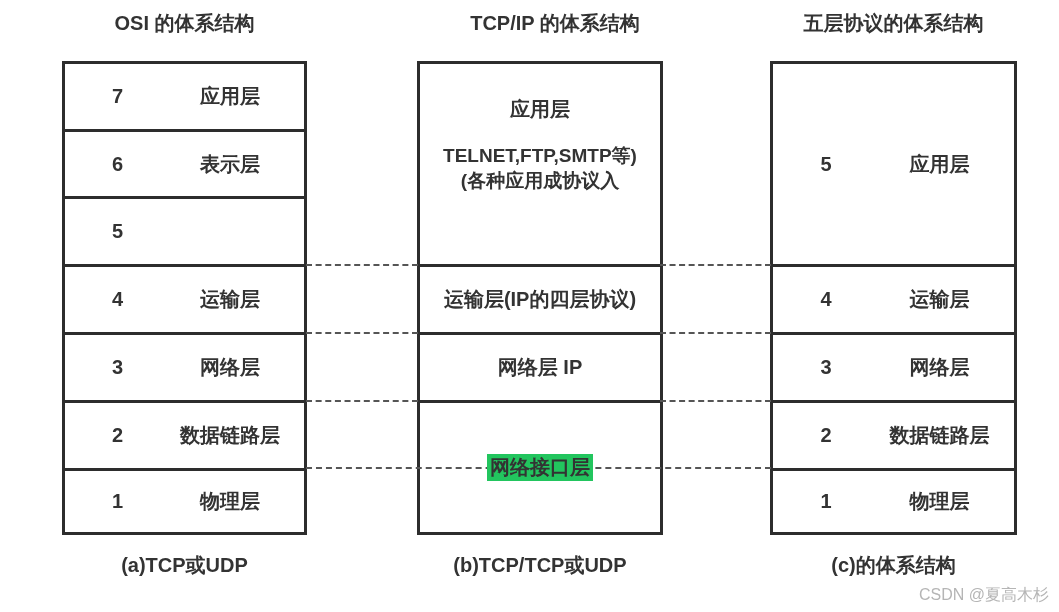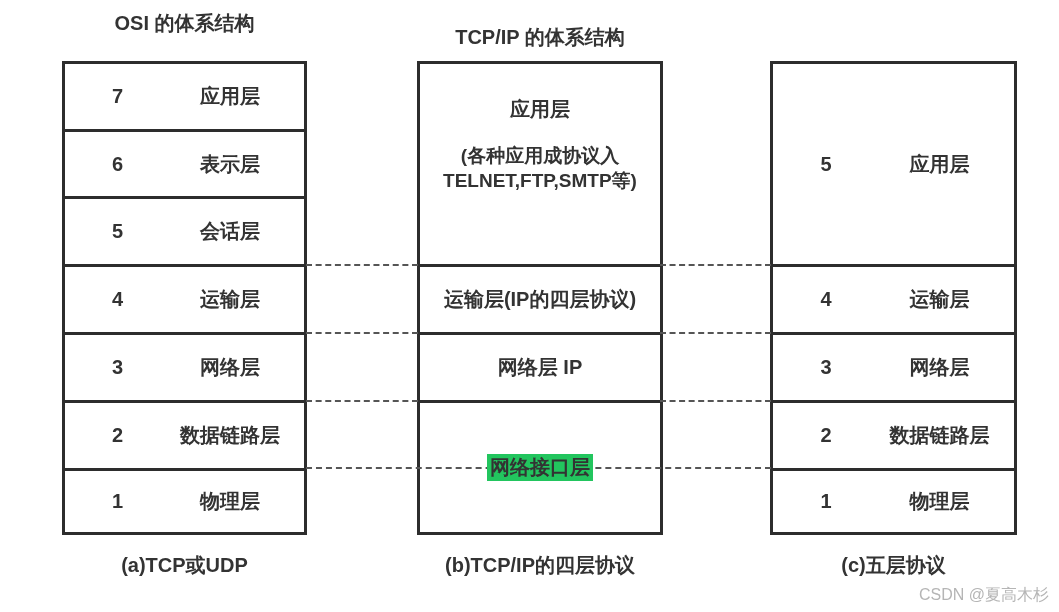--- a/index.html
+++ b/index.html
@@ -25,21 +25,21 @@
     top: 11px;
     height: 24px;
     line-height: 24px;
     text-align: center;
     font-size: 20px;
     font-weight: 700;
     color: var(--text);
     white-space: nowrap;
   }
   .title-osi   { left: 62px;  width: 245px; }
-  .title-tcpip { left: 417px; width: 246px; margin-top: 14px; }
+  .title-tcpip { left: 432px; width: 246px; }
   .title-five  { left: 770px; width: 247px; }
 
   .stack {
     position: absolute;
     top: 61px;
     height: 474px;
     border: 3px solid var(--border);
     background: transparent;
     display: flex;
     flex-direction: column;
@@ -123,41 +123,41 @@
     margin-left: 11px;
   }
 </style>
 </head>
 <body>
 
 <div class="canvas">
 
   <div class="col-title title-osi">OSI 的体系结构</div>
   <div class="col-title title-tcpip">TCP/IP 的体系结构</div>
+  <div class="col-title title-five">五层协议的体系结构</div>
 
   <div class="dash dash-l dash-y1"></div>
   <div class="dash dash-l dash-y2"></div>
   <div class="dash dash-l dash-y3"></div>
   <div class="dash dash-r dash-y1"></div>
   <div class="dash dash-r dash-y2"></div>
   <div class="dash dash-r dash-y3"></div>
   <div class="dash dash-long"></div>
 
   <div class="stack stack-osi">
     <div class="row numbered r1">
       <span class="num">7</span>
       <span class="lbl">应用层</span>
     </div>
     <div class="row numbered r2">
       <span class="num">6</span>
       <span class="lbl">表示层</span>
     </div>
     <div class="row numbered r3">
       <span class="num">5</span>
-      <span class="lbl">会话层</span>
     </div>
     <div class="row numbered r4">
       <span class="num">4</span>
       <span class="lbl">运输层</span>
     </div>
     <div class="row numbered r5">
       <span class="num">3</span>
       <span class="lbl">网络层</span>
     </div>
     <div class="row numbered r6">
@@ -166,22 +166,22 @@
     </div>
     <div class="row numbered r7">
       <span class="num">1</span>
       <span class="lbl">物理层</span>
     </div>
   </div>
 
   <div class="stack stack-tcpip">
     <div class="row m1">
       <span class="app-main">应用层</span>
+      <span class="app-sub">TELNET,FTP,SMTP等)</span>
       <span class="app-sub">(各种应用成协议入</span>
-      <span class="app-sub">TELNET,FTP,SMTP等)</span>
     </div>
     <div class="row m2">
       <span>运输层(IP的四层协议)</span>
     </div>
     <div class="row m3">
       <span>网络层 IP</span>
     </div>
     <div class="row m4">
       <span class="netif-label">网络接口层</span>
     </div>
@@ -204,18 +204,18 @@
       <span class="num">2</span>
       <span class="lbl">数据链路层</span>
     </div>
     <div class="row numbered f5">
       <span class="num">1</span>
       <span class="lbl">物理层</span>
     </div>
   </div>
 
   <div class="caption cap-a">(a)TCP或UDP</div>
-  <div class="caption cap-b">(b)TCP/IP的四层协议</div>
-  <div class="caption cap-c">(c)五层协议</div>
+  <div class="caption cap-b">(b)TCP/TCP或UDP</div>
+  <div class="caption cap-c">(c)的体系结构</div>
 
   <div class="watermark">CSDN @夏高木杉</div>
 
 </div>
 
 </body></html>

